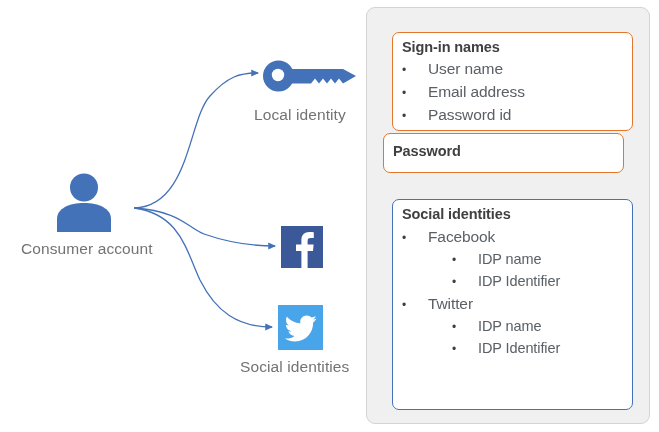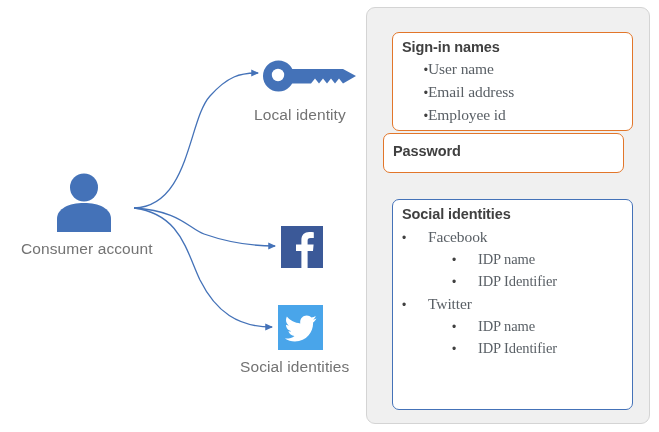--- a/index.html
+++ b/index.html
@@ -84,21 +84,21 @@
     border: 1px solid #d4d4d4;
     border-radius: 9px;
   }
 
   .card {
     position: absolute;
     box-sizing: border-box;
     background: #ffffff;
     border-radius: 7px;
   }
-  .card.orange { border: 1.3px solid #e2762a; text-align: right; }
+  .card.orange { border: 1.3px solid #e2762a; }
   .card.blue   { border: 1.3px solid #4472b8; }
 
   #card-signin   { left: 25px; top: 24px;  width: 241px; height: 99px; }
   #card-password { left: 16px; top: 125px; width: 241px; height: 40px; }
   #card-social   { left: 25px; top: 191px; width: 241px; height: 211px; }
 
   .card-title {
     position: absolute;
     left: 9px;
     top: 6px;
@@ -130,21 +130,21 @@
   .bullet-dot {
     flex: 0 0 auto;
     width: 26px;
     color: #404040;
     font-size: 12px;
     line-height: 21px;
   }
   .bullet-text {
     color: #5a6066;
     font-size: 15.5px;
-    font-family: Liberation Serif, serif;
+    font-family: Liberation Sans, sans-serif;
     letter-spacing: -0.1px;
   }
   .bullet-row.lvl2 .bullet-text { font-size: 14.5px; }
 </style>
 </head>
 <body>
 
 <div id="canvas">
 
   <svg id="arrows" viewBox="0 0 659 432" width="659" height="432">
@@ -207,21 +207,21 @@
         <li class="bullet-row lvl1">
           <span class="bullet-dot">•</span>
           <span class="bullet-text">User name</span>
         </li>
         <li class="bullet-row lvl1">
           <span class="bullet-dot">•</span>
           <span class="bullet-text">Email address</span>
         </li>
         <li class="bullet-row lvl1">
           <span class="bullet-dot">•</span>
-          <span class="bullet-text">Employee id</span>
+          <span class="bullet-text">Password id</span>
         </li>
       </ul>
     </div>
 
     <div class="card orange" id="card-password">
       <div class="card-title" style="top:9px;">Password</div>
     </div>
 
     <div class="card blue" id="card-social">
       <div class="card-title">Social identities</div>

